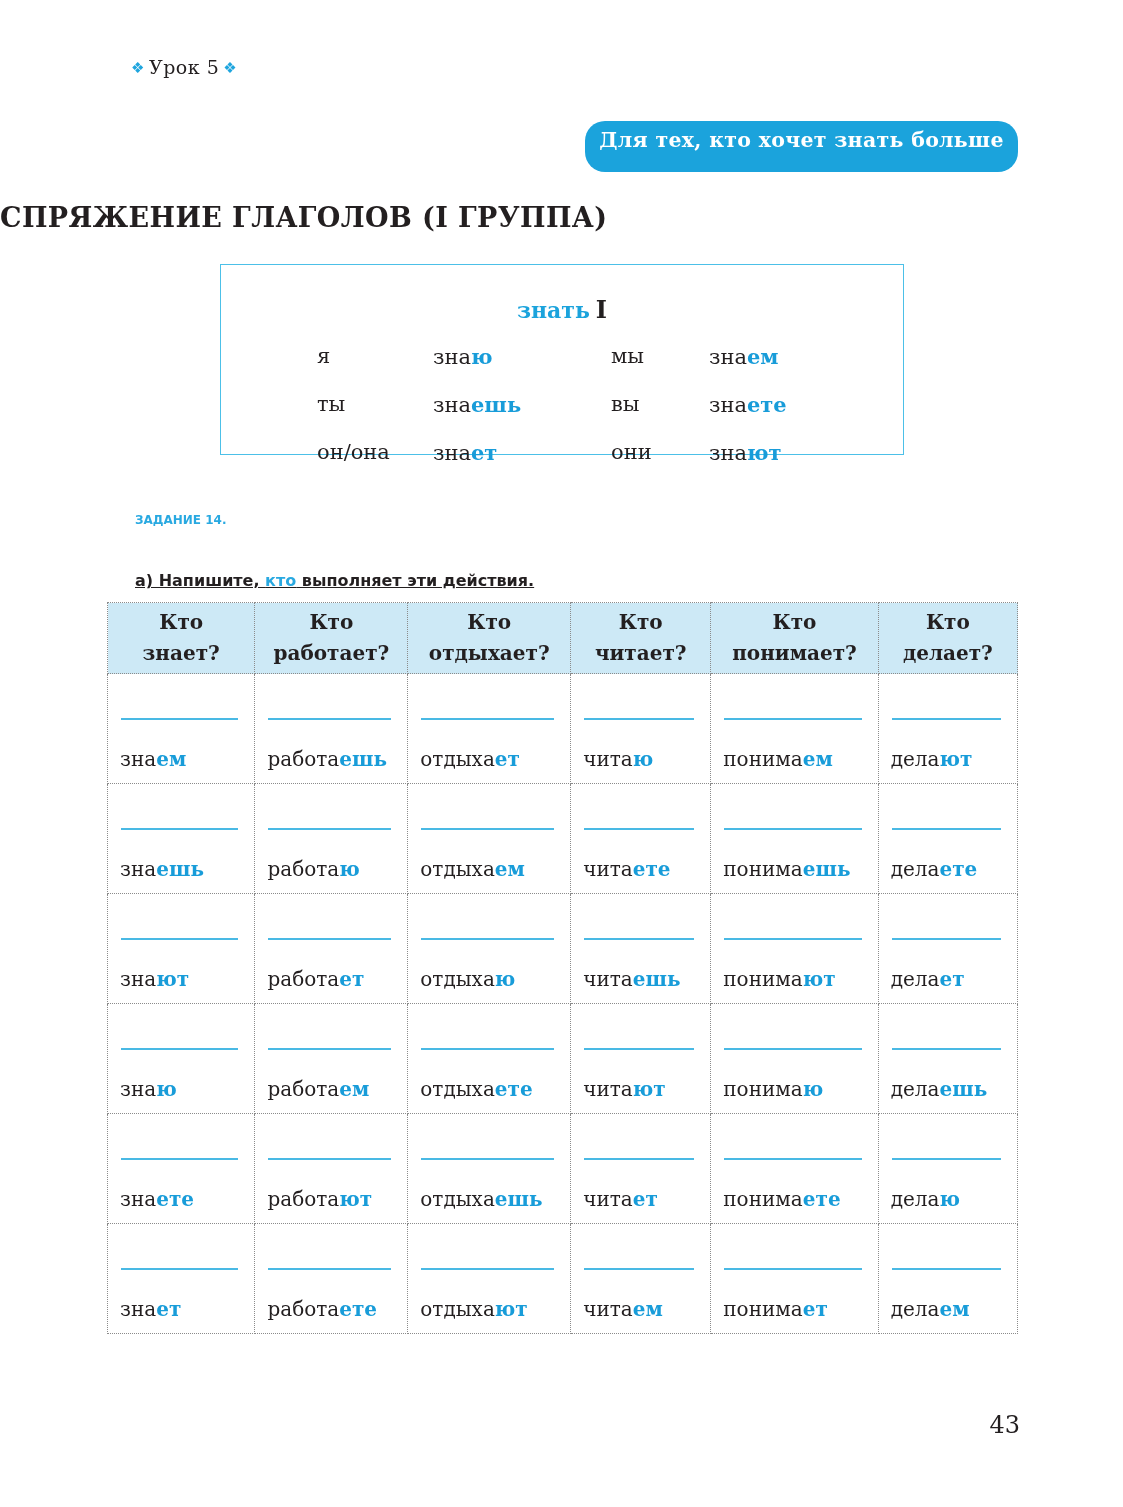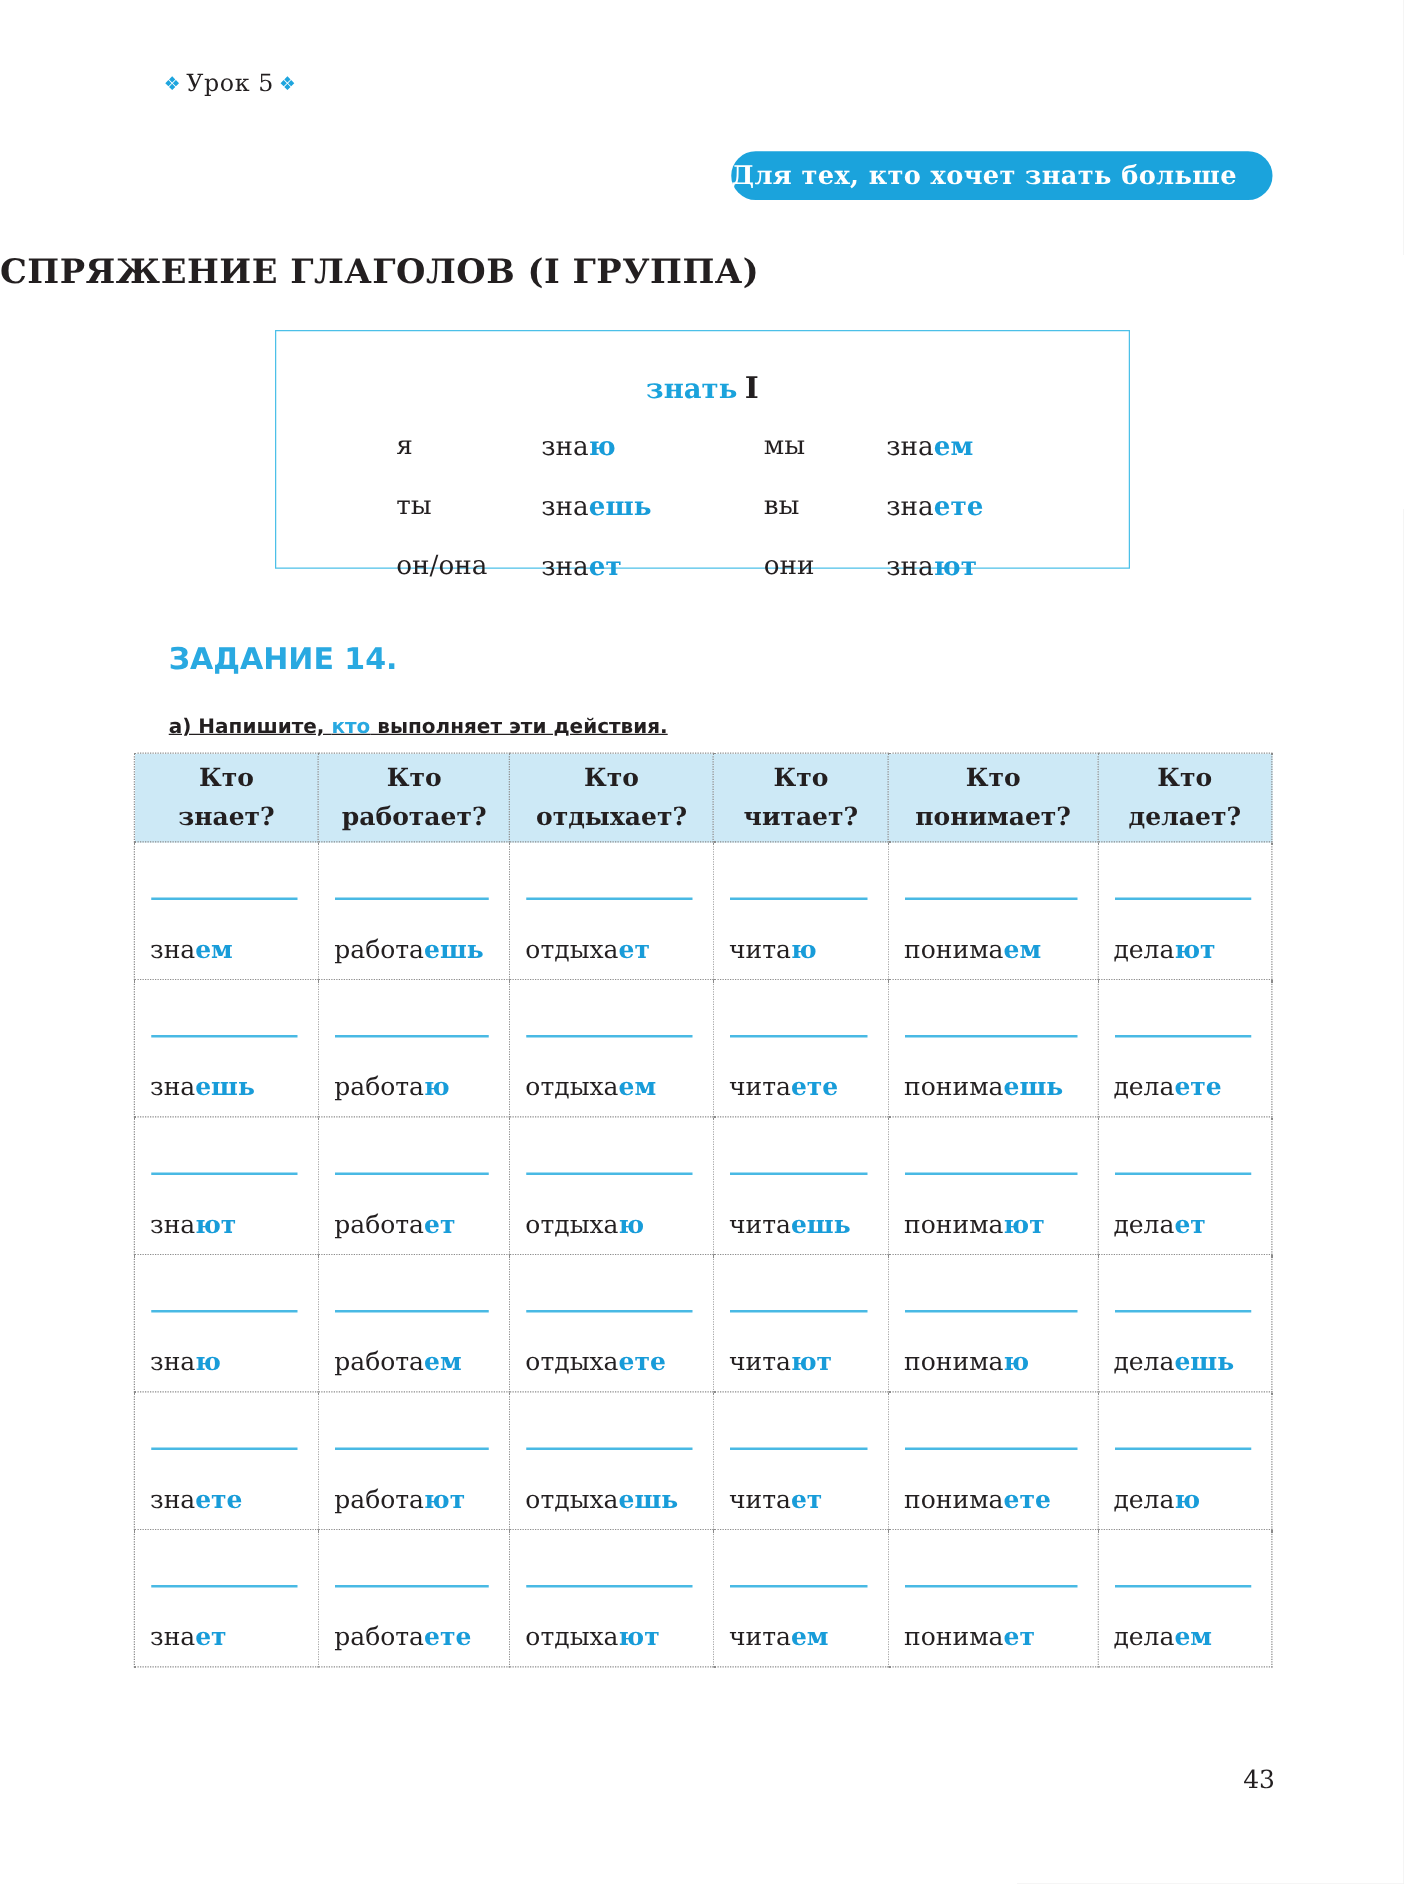--- a/index.html
+++ b/index.html
@@ -9,24 +9,24 @@
     background:#ffffff; color:#231f20;
     font-family:"DejaVu Serif", serif; overflow:hidden;
   }
 
   
   .lesson-header { position:absolute; top:56px; left:103px; font-size:19px; letter-spacing:.5px;margin-left:24px; }
   .ornament { color:#1ea5de; font-size:15px; padding:0 4px; position:relative; top:-1px; }
 
   
   .banner {
-    position:absolute; top:121px; left:585px; width:433px; height:39px;
+    position:absolute; top:121px; left:585px; width:433px; height:51px;
     background:#1ba3dc; border-radius:20px;
     color:#ffffff; font-weight:bold; font-size:20.5px;
-    line-height:38px; letter-spacing:.3px;
+    text-align:center; line-height:38px; letter-spacing:.3px;
   }
 
   
   .title {
     position:absolute; top:202px; left:0; width:100%;
     text-align:left; font-size:27px; font-weight:bold; letter-spacing:.4px;
   }
 
   
   .conj-box {
@@ -38,21 +38,21 @@
   .conj-title .grp { color:#231f20; font-size:24px; padding-left:6px; }
   .conj-grid {
     display:grid; grid-template-columns:116px 178px 98px auto;
     margin:20px 0 0 96px; row-gap:23px; font-size:21px;
   }
   .ending { color:#189cd9; font-weight:bold; }
 
   
   .task-label {
     position:absolute; top:513px; left:135px;
-    font-family:"DejaVu Sans", sans-serif; font-weight:bold; font-size:24px; color:#29a9e1;
+    font-family:"DejaVu Sans", sans-serif; font-weight:bold; font-size:12px; color:#29a9e1;
   }
   .task-instruction {
     position:absolute; top:571px; left:135px;
     font-family:"DejaVu Sans", sans-serif; font-weight:bold; font-size:16px; color:#231f20;text-decoration:underline;
   }
   .task-instruction .hl { color:#29a9e1; }
 
   
   .table-wrap { position:absolute; top:602px; left:107px; width:911px; }
   table { border-collapse:collapse; width:100%; table-layout:fixed; }
@@ -68,21 +68,21 @@
     border:1.5px dotted #8b8b8b; height:110px; position:relative;
     vertical-align:bottom; padding:0 0 12px 12px; background:#fff;
   }
   .blank-line {
     position:absolute; top:44px; left:13px; right:16px;
     border-top:2px solid #49b9e4;
   }
   .verb { font-size:20px; }
 
   
-  .page-number { position:absolute; top:1411px; right:103px; font-size:20px; }
+  .page-number { position:absolute; top:1411px; right:103px; font-size:24px; }
 </style>
 </head>
 <body>
 
 <div class="page">
 
   <div class="lesson-header">
     <span class="ornament">❖</span><span>Урок 5</span><span class="ornament">❖</span>
   </div>
 

